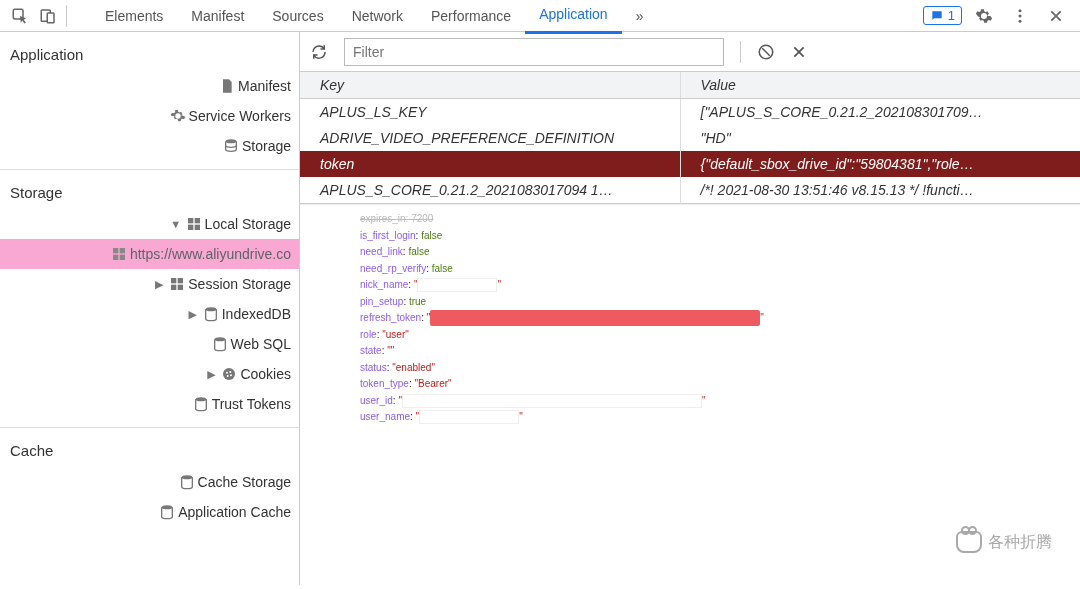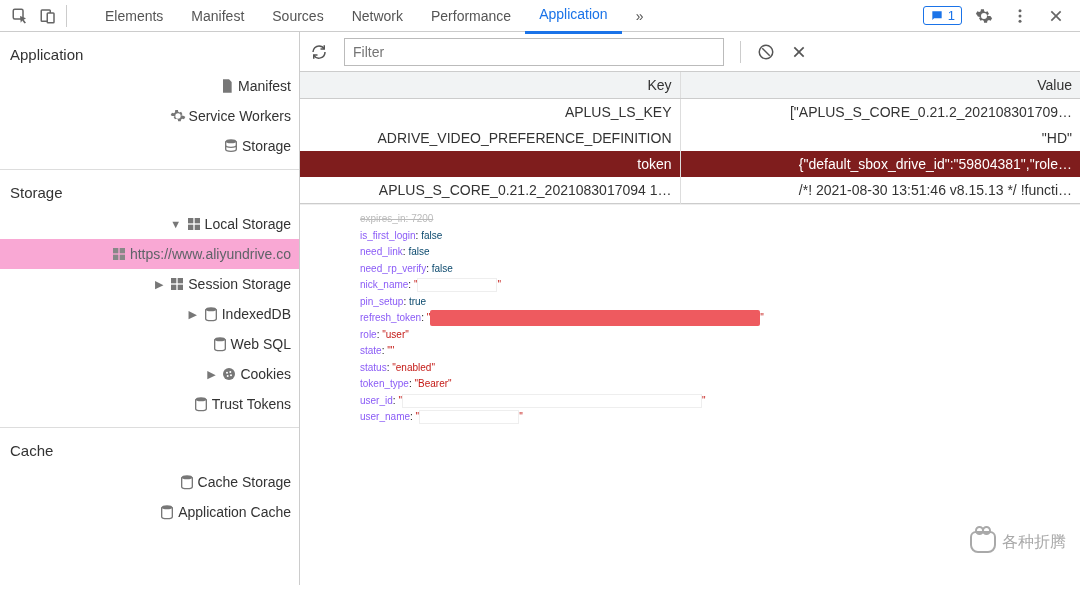--- a/index.html
+++ b/index.html
@@ -27,39 +27,39 @@
 .sb-item .ic { width: 18px; height: 18px; display: flex; align-items: center; justify-content: center; color: #555; }
 .sb-sep { height: 1px; background: #ddd; margin: 8px 0; }
 
 
 .ctoolbar { height: 40px; display: flex; align-items: center; gap: 16px; padding: 0 10px; border-bottom: 1px solid #ccc; }
 .ctoolbar input { flex: 0 0 380px; height: 28px; border: 1px solid #bbb; padding: 0 8px; font-size: 14px; }
 .ctoolbar .sep { width: 1px; height: 22px; background: #ccc; }
 
 
 .tbl { border-bottom: 1px solid #ccc; border-collapse: collapse; width: 100%; table-layout: fixed; }
-.tbl th, .tbl td { text-align: right; padding: 5px 8px; font-size: 14px; font-weight: 400; overflow: hidden; white-space: nowrap; text-overflow: ellipsis; border-right: 1px solid #ddd; }
+.tbl th, .tbl td { text-align: left; padding: 5px 20px; font-size: 14px; font-weight: 400; overflow: hidden; white-space: nowrap; text-overflow: ellipsis; border-right: 1px solid #ddd; font-style: italic; }
 .tbl th { background: #f1f3f4; border-bottom: 1px solid #ccc; color: #333; }
 .tbl tr.dim td { color: #888; border-top: 1px solid #e8e8e8; }
 .tbl tr.sel td { background: #7f1d1d; color: #fff; }
 .tbl td:last-child, .tbl th:last-child { border-right: none; }
 .tbl col.kcol { width: 380px; }
 
 
 .detail { flex: 1; overflow: auto; padding: 6px 8px 10px 60px; font-family: Menlo, Consolas, monospace; font-size: 10px; line-height: 1.65; border-top: 1px solid #eee; }
 .kv { white-space: nowrap; }
 .key { color: #8b5cf6; }
 .punc { color: #222; }
-.bool { color: #0c4a6e; }
+.bool { color: #4d7c0f; }
 .str { color: #c41a16; }
 .redbar { display: inline-block; background: #ee5a5f; height: 16px; vertical-align: middle; border-radius: 2px; }
 .whitebar { display: inline-block; background: #fff; border: 1px solid #eee; height: 14px; vertical-align: middle; }
 
 
-.wm { position: fixed; right: 14px; bottom: 36px; display: flex; align-items: center; gap: 6px; color: #9a9a9a; font-size: 16px; opacity: .85; }
+.wm { position: fixed; right: 28px; bottom: 36px; display: flex; align-items: center; gap: 6px; color: #9a9a9a; font-size: 16px; opacity: .85; }
 .wm .wc { width: 26px; height: 22px; border: 2px solid #9a9a9a; border-radius: 6px 6px 8px 8px; position: relative; }
 .wm .wc::before, .wm .wc::after { content: ""; position: absolute; width: 5px; height: 5px; border: 2px solid #9a9a9a; border-radius: 50%; top: -7px; }
 .wm .wc::before { left: 3px; } .wm .wc::after { right: 3px; }
 
 svg { display: block; }
 </style>
 </head>
 <body>
 
 <div class="top-bar">

